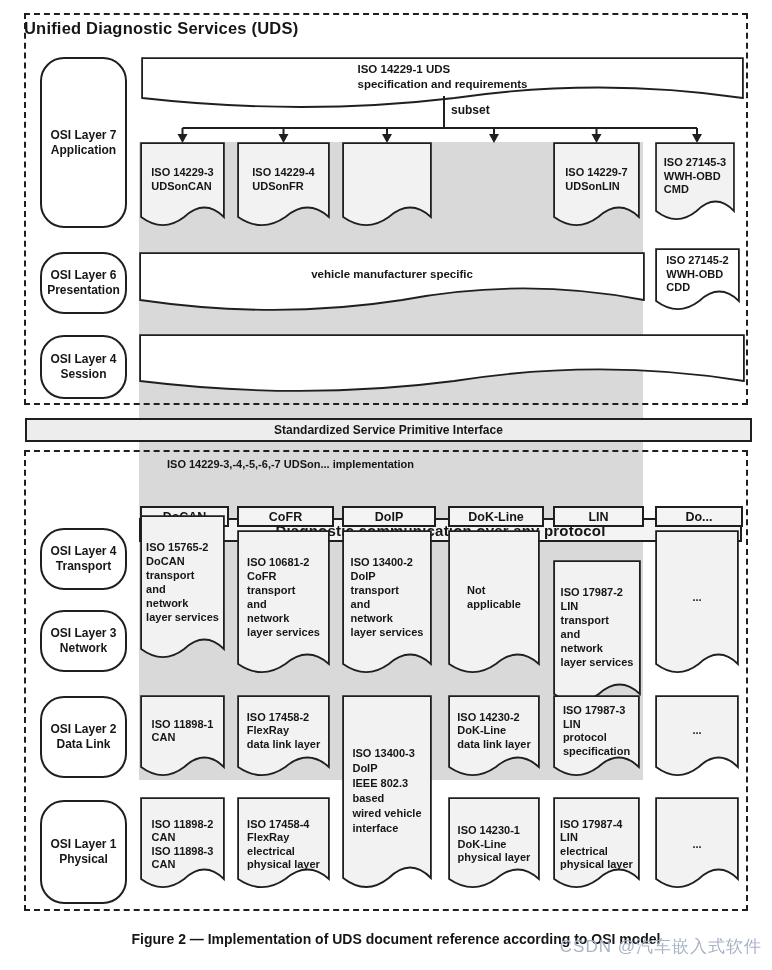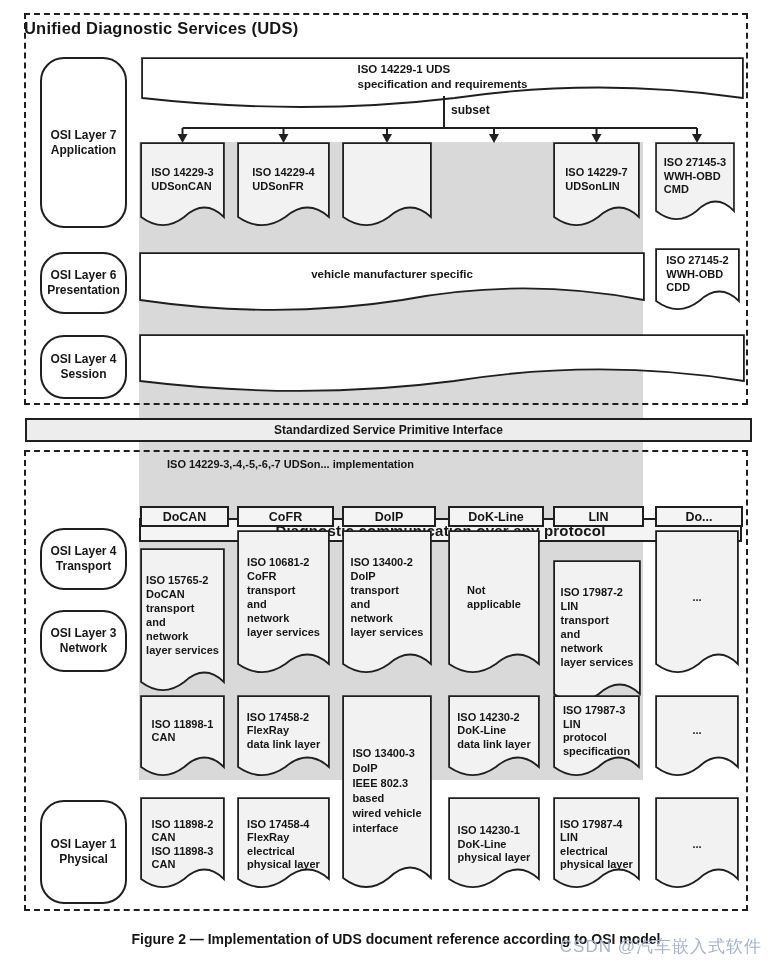--- a/index.html
+++ b/index.html
@@ -71,20 +71,22 @@
   <div class="abs osibox center pre" style="top:57px;height:167px">OSI Layer 7
 Application</div>
   <div class="abs osibox center pre" style="top:252px;height:58px">OSI Layer 6
 Presentation</div>
   <div class="abs osibox center pre" style="top:335px;height:60px">OSI Layer 4
 Session</div>
   <div class="abs osibox center pre" style="top:528px;height:58px">OSI Layer 4
 Transport</div>
   <div class="abs osibox center pre" style="top:610px;height:58px">OSI Layer 3
 Network</div>
+  <div class="abs osibox center pre" style="top:696px;height:78px">OSI Layer 2
+Data Link</div>
   <div class="abs osibox center pre" style="top:800px;height:100px">OSI Layer 1
 Physical</div>
 
   <div class="abs docbox white" style="left:141px;top:57px;width:603px;height:55px">
       <svg viewBox="0 0 603 55" preserveAspectRatio="none">
         <path d="M1.1,1.1 L601.9,1.1 L601.9,41 Q458.28000000000003,20 313.56,41 Q162.81,59 1.1,41 Z"></path>
       </svg>
     <div class="bt fs115" style="bottom:18px">ISO 14229-1 UDS
 specification and requirements</div>
   </div>
@@ -164,21 +166,21 @@
 
   <div class="abs hdr diaghdr">Diagnostic communication over any protocol</div>
 
   <div class="abs hdr colhdr" style="left:140px;width:85px">DoCAN</div>
   <div class="abs hdr colhdr" style="left:237px;width:93px">CoFR</div>
   <div class="abs hdr colhdr" style="left:342px;width:90px">DoIP</div>
   <div class="abs hdr colhdr" style="left:448px;width:92px">DoK-Line</div>
   <div class="abs hdr colhdr" style="left:553px;width:87px">LIN</div>
   <div class="abs hdr colhdr" style="left:655px;width:84px">Do...</div>
 
-  <div class="abs docbox" style="left:140px;top:548px;width:85px;height:147px">
+  <div class="abs docbox" style="left:140px;top:515px;width:85px;height:147px">
       <svg viewBox="0 0 85 147" preserveAspectRatio="none">
         <path d="M1.1,1.1 L83.9,1.1 L83.9,134 Q64.6,115.1 44.2,134 Q22.950000000000003,150.2 1.1,134 Z"></path>
       </svg>
     <div class="bt lh14">ISO 15765-2
 DoCAN
 transport
 and
 network
 layer services</div>
   </div>

